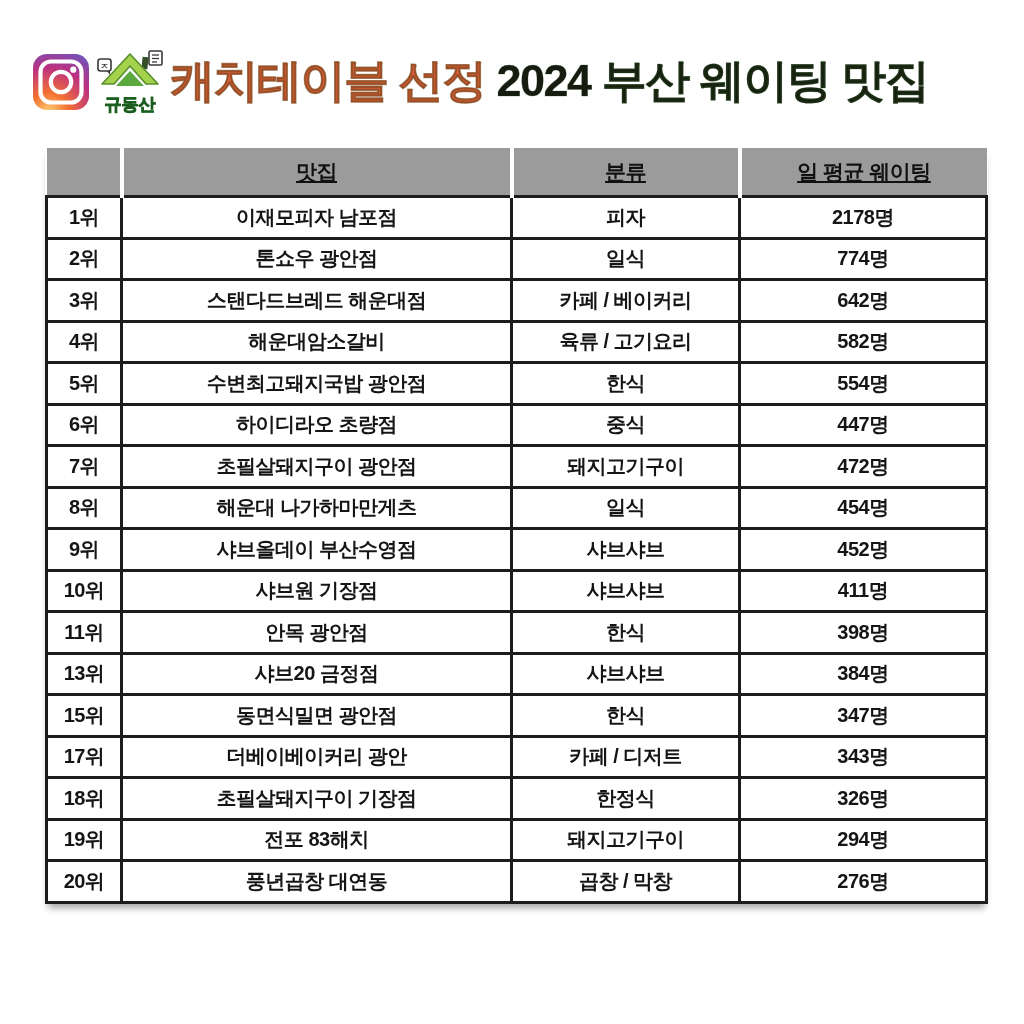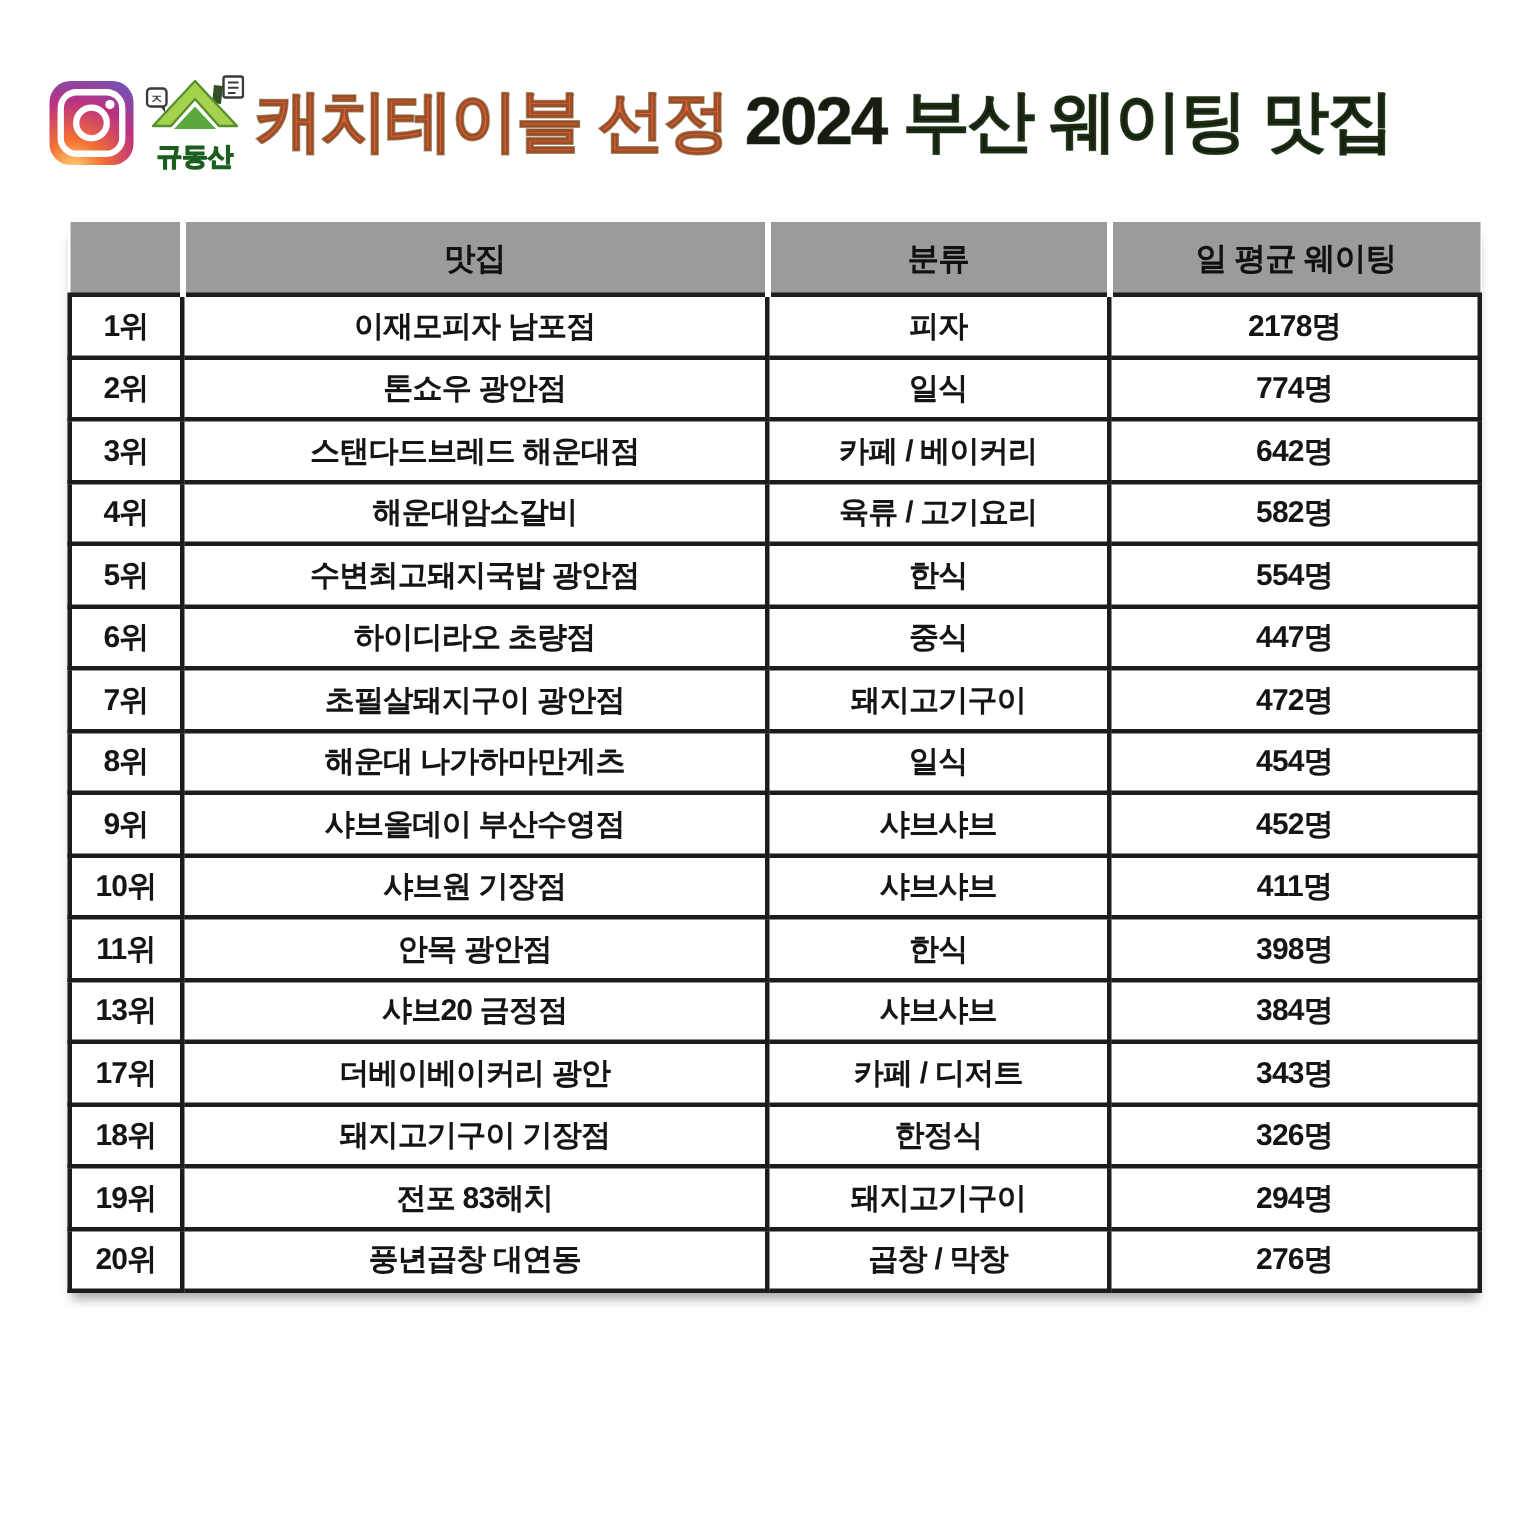--- a/index.html
+++ b/index.html
@@ -59,21 +59,21 @@
     background: #9b9b9b;
     height: 45px;
     font-size: 21px;
     font-weight: 700;
     color: #111111;
     text-align: center;
     border: 0;
     border-bottom: 3px solid #1c1c1c;
     letter-spacing: -0.5px;
   }
-  .waiting-table th + th { border-left: 4px solid #ffffff; }
+  .waiting-table th + th { border-left: 4px solid #ffffff; text-decoration: underline; }
   .waiting-table td {
     background: #ffffff;
     height: 36.5px;
     border: 3px solid #1c1c1c;
     font-size: 20px;
     font-weight: 700;
     color: #151515;
     text-align: center;
     letter-spacing: -0.5px;
     overflow: hidden;
@@ -219,28 +219,34 @@
         <td>한식</td>
         <td>398명</td>
       </tr>
       <tr>
         <td>13위</td>
         <td>샤브20 금정점</td>
         <td>샤브샤브</td>
         <td>384명</td>
       </tr>
       <tr>
+        <td>15위</td>
+        <td>동면식밀면 광안점</td>
+        <td>한식</td>
+        <td>347명</td>
+      </tr>
+      <tr>
         <td>17위</td>
         <td>더베이베이커리 광안</td>
         <td>카페 / 디저트</td>
         <td>343명</td>
       </tr>
       <tr>
         <td>18위</td>
-        <td>돼지고기구이 기장점</td>
+        <td>초필살돼지구이 기장점</td>
         <td>한정식</td>
         <td>326명</td>
       </tr>
       <tr>
         <td>19위</td>
         <td>전포 83해치</td>
         <td>돼지고기구이</td>
         <td>294명</td>
       </tr>
       <tr>

